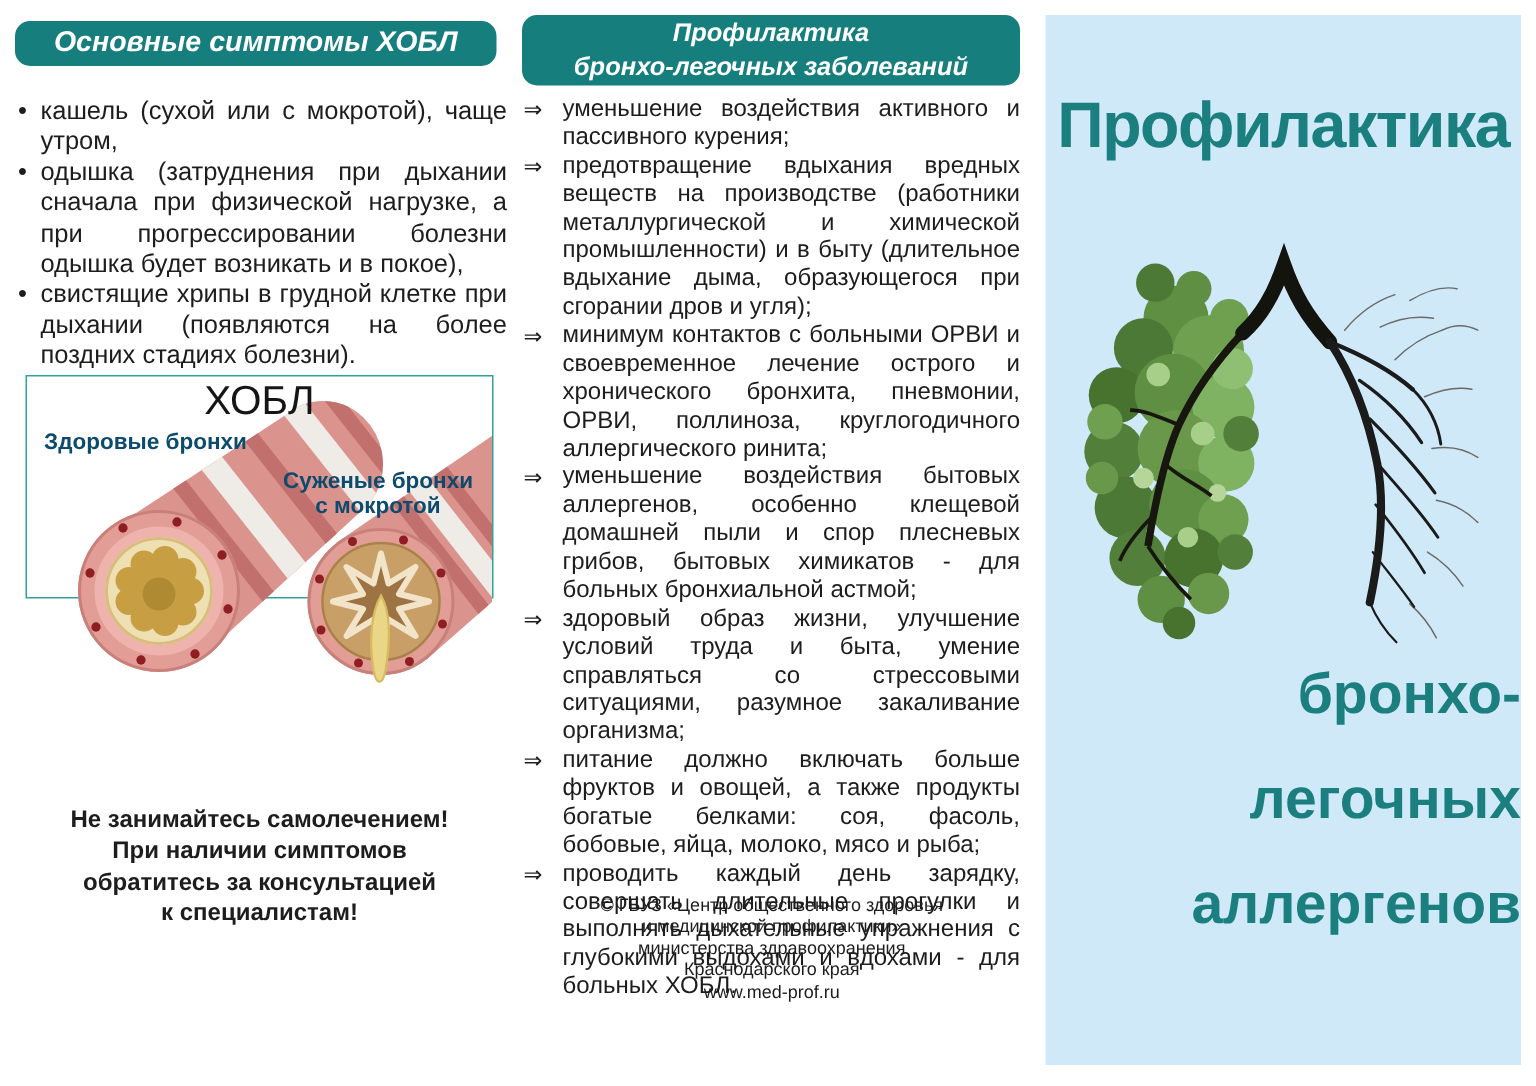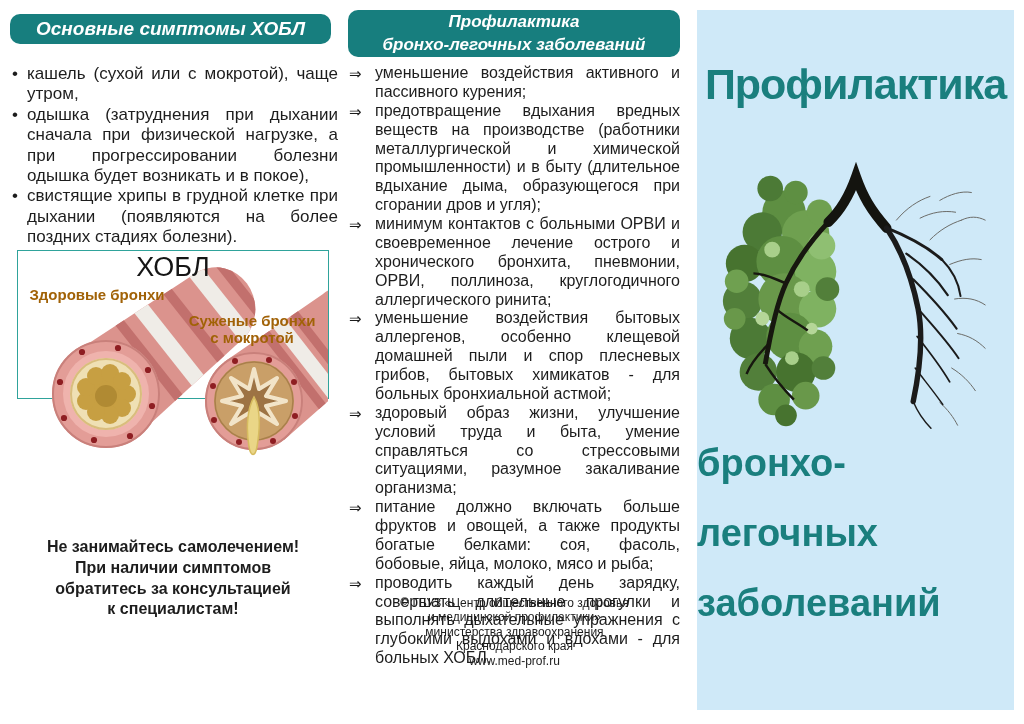--- a/index.html
+++ b/index.html
@@ -20,21 +20,21 @@
   .mk{flex:none;}
   .symptoms{position:absolute;left:12px;top:64px;width:326px;font-size:17px;line-height:1.2;}
   .symptoms .mk{width:15px;}
   .symptoms .txt{text-align:justify;flex:1;}
 
   .figure{position:absolute;left:17px;top:250px;width:312px;height:149px;
           border:1px solid var(--figure_border,#2fa39b);background:#fff;box-sizing:border-box;}
   .figure svg{position:absolute;left:0;top:0;}
   .fig-title{position:absolute;left:0;top:1px;width:100%;text-align:center;
              font-size:27px;color:#151515;}
-  .fig-lab{position:absolute;font-weight:bold;font-size:15px;color:#a16207;
+  .fig-lab{position:absolute;font-weight:bold;font-size:15px;color:#0c4a6e;
            text-align:center;line-height:1.12;white-space:pre-line;}
   .fig-lab-l{left:6px;top:36px;width:146px;}
   .fig-lab-r{right:0px;top:30px;width:152px;margin-top:32px;}
 
   .warning{position:absolute;left:8px;top:537px;width:330px;text-align:center;
            font-weight:bold;font-size:16px;line-height:1.3;white-space:pre-line;}
 
   
   .prevention{position:absolute;left:349px;top:64px;width:331px;font-size:16px;line-height:1.18;}
   .prevention .mk{width:26px;font-size:15px;padding-top:1px;}
@@ -42,21 +42,21 @@
   .prevention li.row{margin:0;}
   .mid-footer{position:absolute;left:349px;top:596px;width:331px;text-align:center;
               font-size:12px;line-height:1.2;white-space:pre-line;}
 
   
   .blue-panel{position:absolute;left:697px;top:10px;width:317px;height:700px;
               background:var(--panel_blue,#cfe9f8);}
   .big-title{position:absolute;left:0;top:50px;width:100%;text-align:center;
              color:var(--teal_text,#1a7f7e);font-weight:bold;font-size:43px;letter-spacing:-1px;}
   .lungs-wrap{position:absolute;left:16px;top:150px;width:286px;height:278px;}
-  .poster-subtitle{position:absolute;left:0;top:432px;width:100%;text-align:left;
+  .poster-subtitle{position:absolute;left:0;top:432px;width:100%;text-align:right;
                    color:var(--teal_text,#1a7f7e);font-weight:bold;font-size:38px;}
   .poster-subtitle .line{margin-bottom:27px;}
 </style>
 </head>
 <body>
 
 <div class="page">
 
   <div class="hdr-box hdr-left">
     <span>Основные симптомы ХОБЛ</span>
@@ -283,17 +283,17 @@
         </g>
       </svg>
     </div>
 
     <div class="poster-subtitle">
 
         <div class="line">бронхо-</div>
 
         <div class="line">легочных</div>
 
-        <div class="line">заболеваний</div>
+        <div class="line">аллергенов</div>
       </div>
   </div>
 
 </div>
 
 </body></html>

